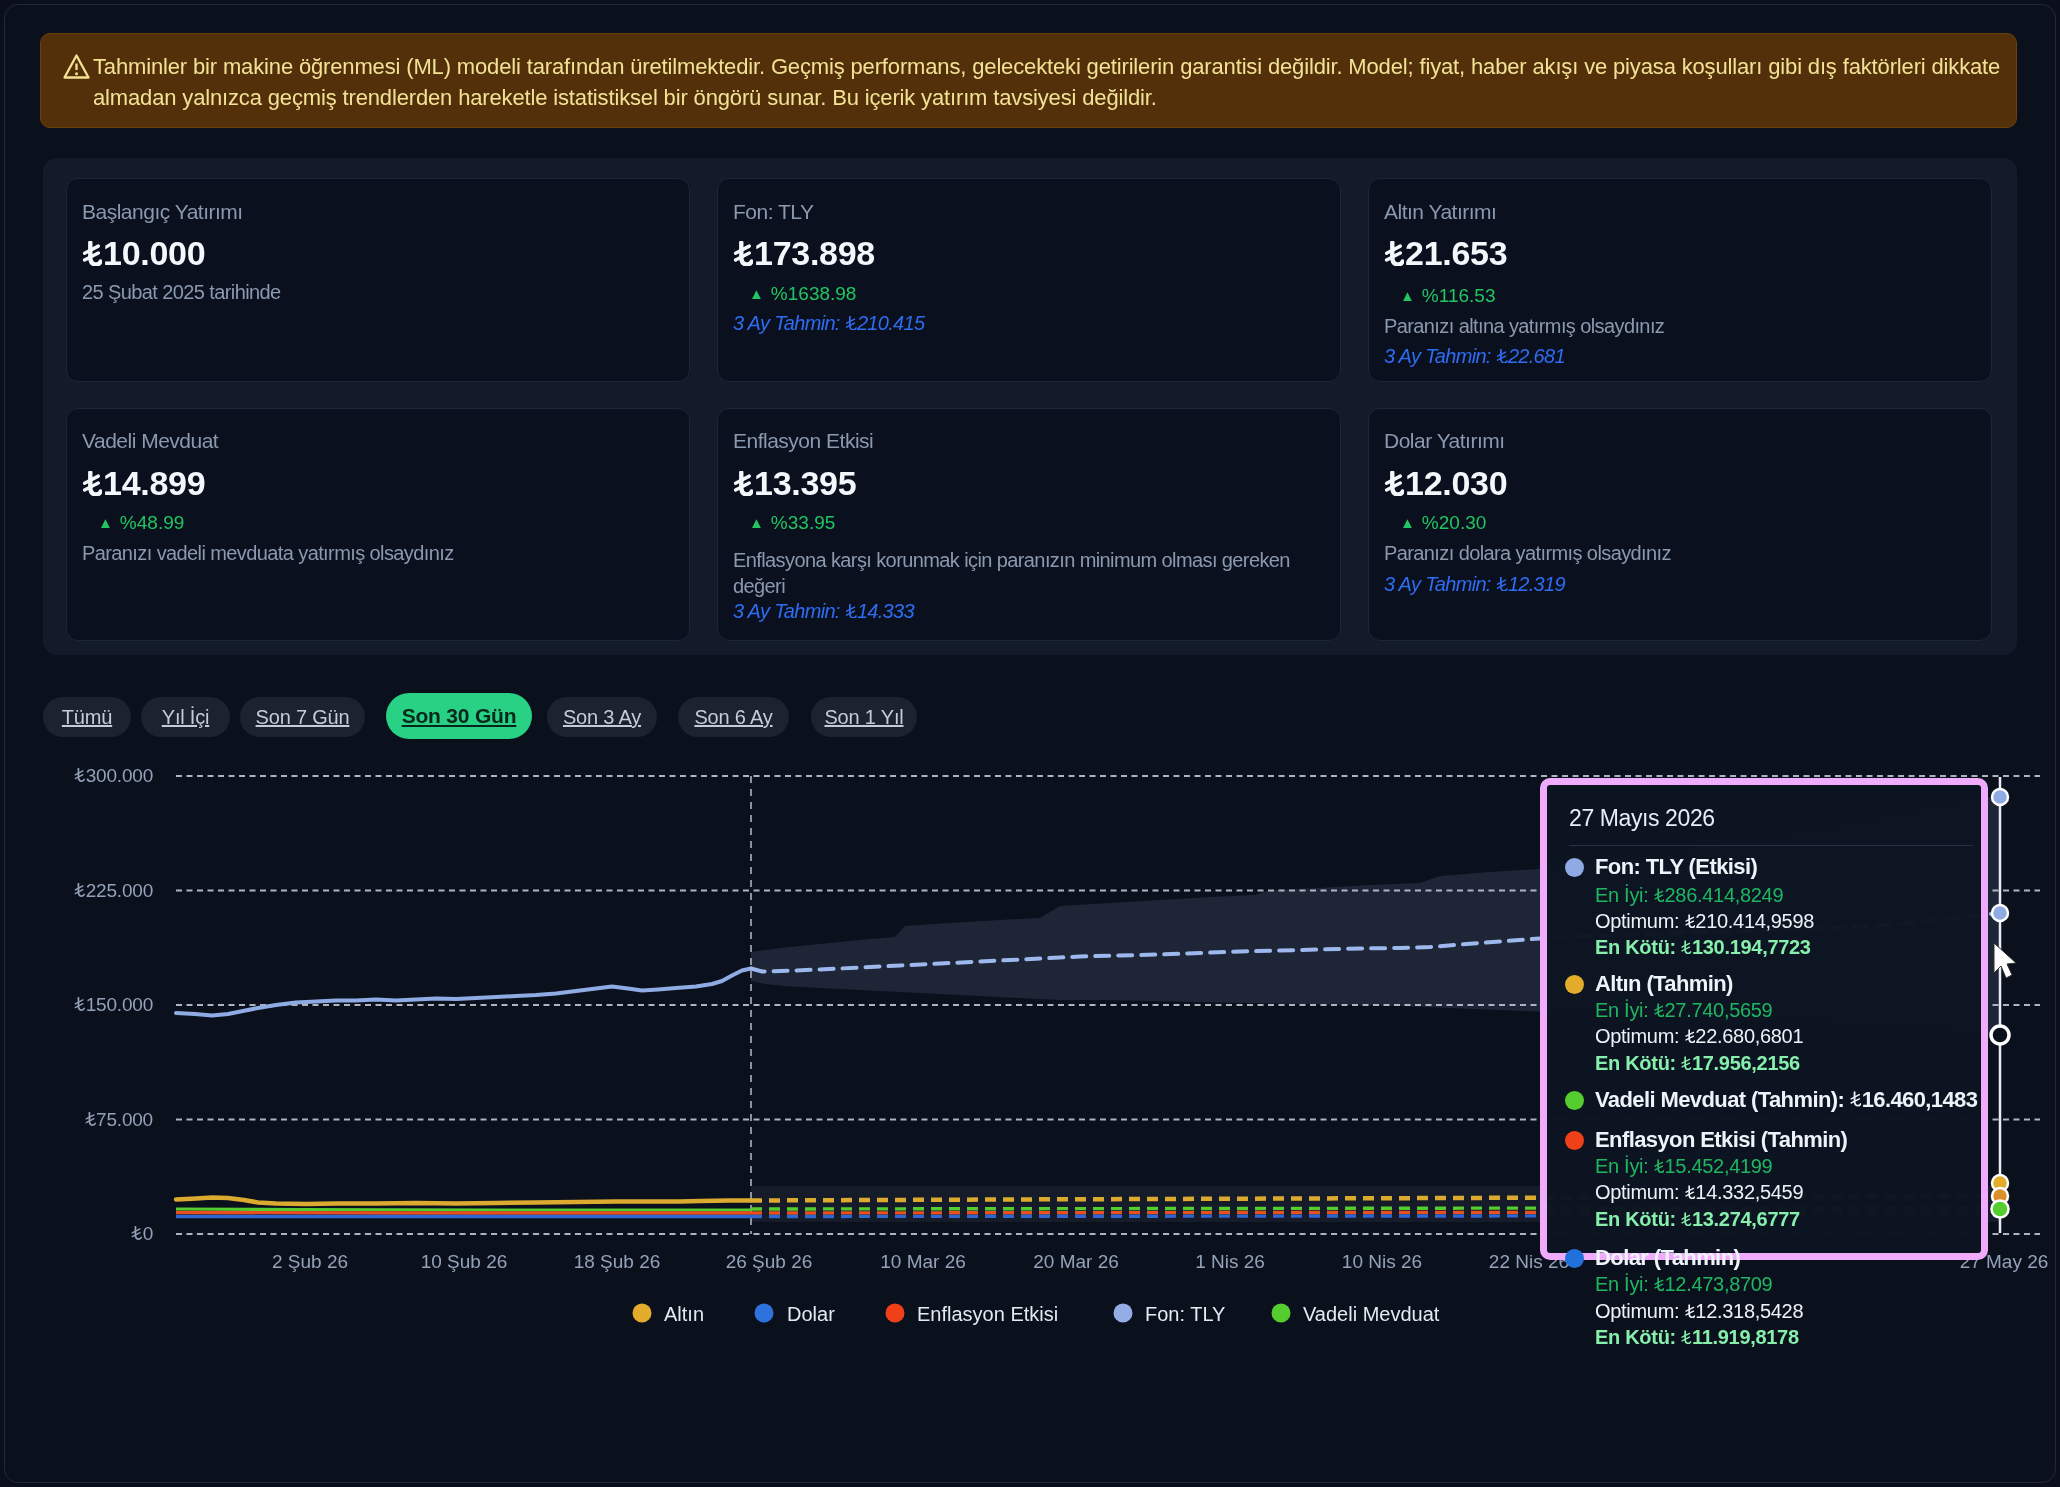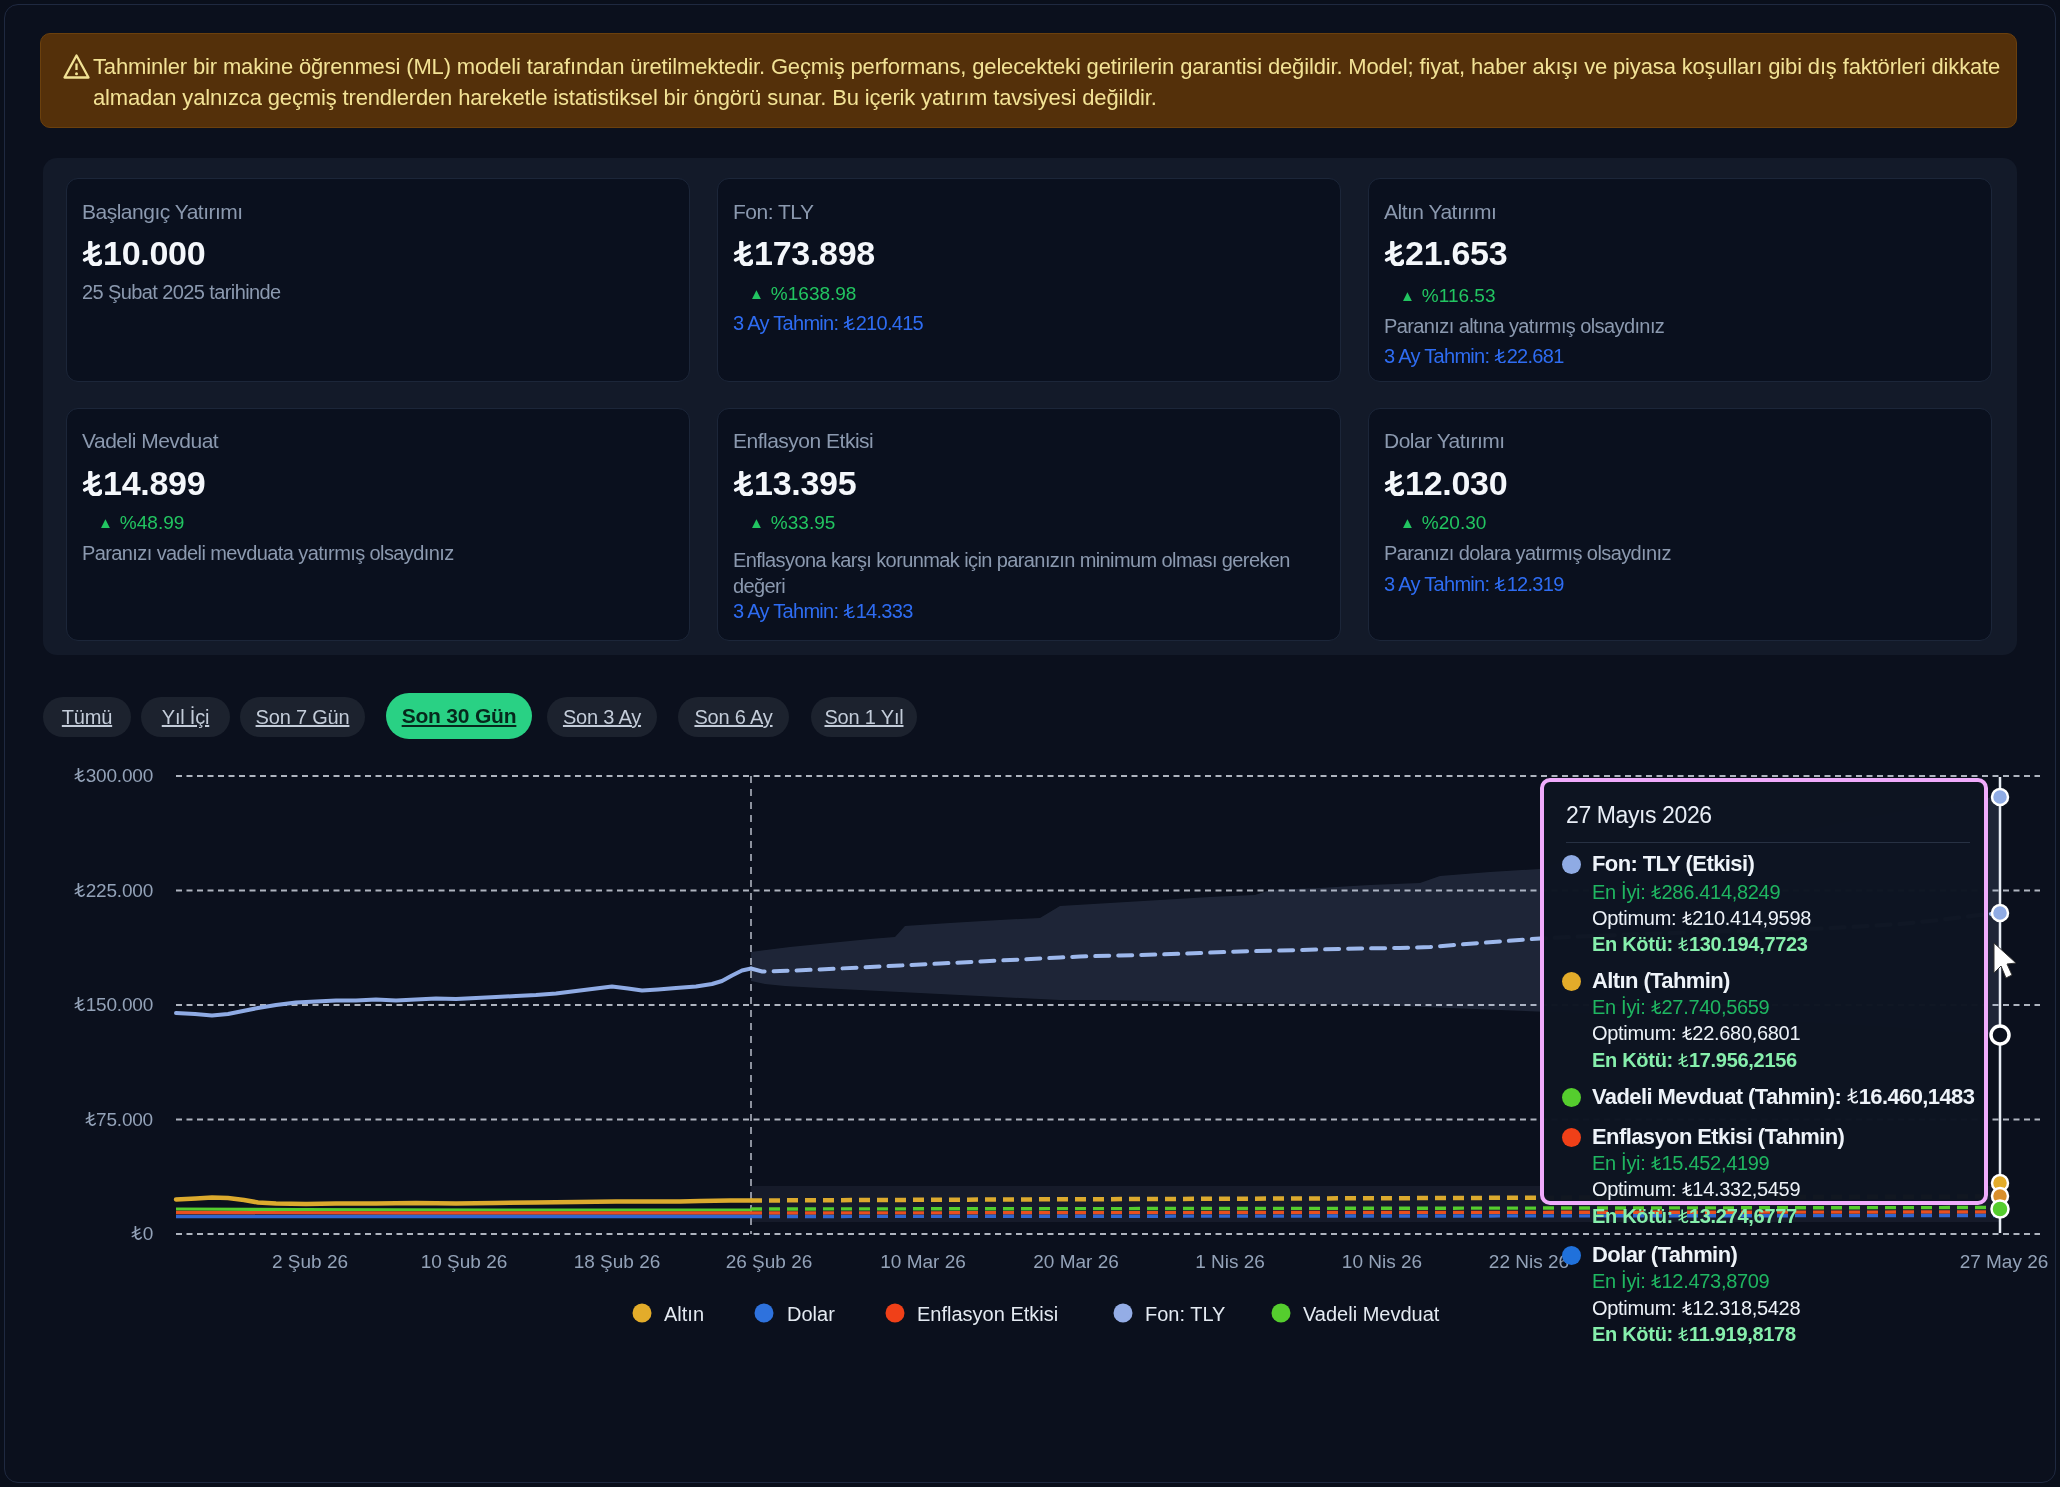--- a/index.html
+++ b/index.html
@@ -18,27 +18,27 @@
   .banner svg.warn{position:absolute;left:21px;top:19px;}
   .panel{position:absolute;left:43px;top:158px;width:1974px;height:497px;
          background:#131a29;border-radius:14px;}
   .card{position:absolute;background:#0a101e;border:1px solid #1c2639;
         border-radius:12px;box-sizing:border-box;}
   .card .lbl{position:absolute;left:15px;font-size:21px;line-height:26px;color:#8b99af;letter-spacing:-0.5px;}
   .card .val{position:absolute;left:15px;font-size:34px;line-height:42px;font-weight:bold;color:#f4f7fb;letter-spacing:-0.3px;}
   .card .chg{position:absolute;left:31px;font-size:19px;line-height:26px;color:#22c561;}
   .card .chg .tri{font-size:15px;margin-right:7px;position:relative;top:-1px;}
   .card .desc{position:absolute;left:15px;font-size:20px;line-height:26px;color:#8b99af;letter-spacing:-0.6px;}
-  .card .fc{position:absolute;left:15px;font-size:20px;line-height:26px;color:#2e6cf2;letter-spacing:-0.7px;}
+  .card .fc{position:absolute;left:15px;font-size:20px;line-height:26px;color:#2e6cf2;letter-spacing:-0.7px;font-style:italic;}
   .pill{position:absolute;top:697px;height:40px;border-radius:20px;
         background:#1c222e;color:#c3ccd9;font-size:20px;line-height:40px;
         text-align:center;box-sizing:border-box;letter-spacing:-0.2px;text-decoration:underline;}
   .pill.on{background:#29d184;color:#06281c;font-weight:bold;}
-  .tip{position:absolute;left:1540px;top:778px;width:448px;height:427px;
-       background:rgba(13,20,34,0.985);border:4px solid #f0abfc;border-radius:10px;
+  .tip{position:absolute;left:1540px;top:778px;width:448px;height:482px;
+       background:rgba(13,20,34,0.985);border:7px solid #f0abfc;border-radius:10px;
        box-sizing:border-box;}
   .tip .title{position:absolute;left:22px;top:20px;font-size:23px;color:#e8eef6;letter-spacing:-0.4px;}
   .tip .hr{position:absolute;left:22px;top:60px;width:404px;height:1px;background:#273143;}
   .tip .row{position:absolute;left:48px;font-size:22px;line-height:30px;font-weight:bold;color:#eef3f9;letter-spacing:-0.6px;white-space:nowrap;}
   .tip .dotx{position:absolute;left:18px;width:19px;height:19px;border-radius:50%;}
   .tip .sub{position:absolute;left:48px;font-size:20px;line-height:27px;letter-spacing:-0.3px;white-space:nowrap;}
   .sub.best{color:#1fb661;}
   .sub.opt{color:#edf2f8;}
   .sub.worst{color:#86efac;font-weight:bold;}
   .ylab{position:absolute;right:1907px;font-size:19px;line-height:22px;color:#93a2b8;letter-spacing:-0.2px;}

